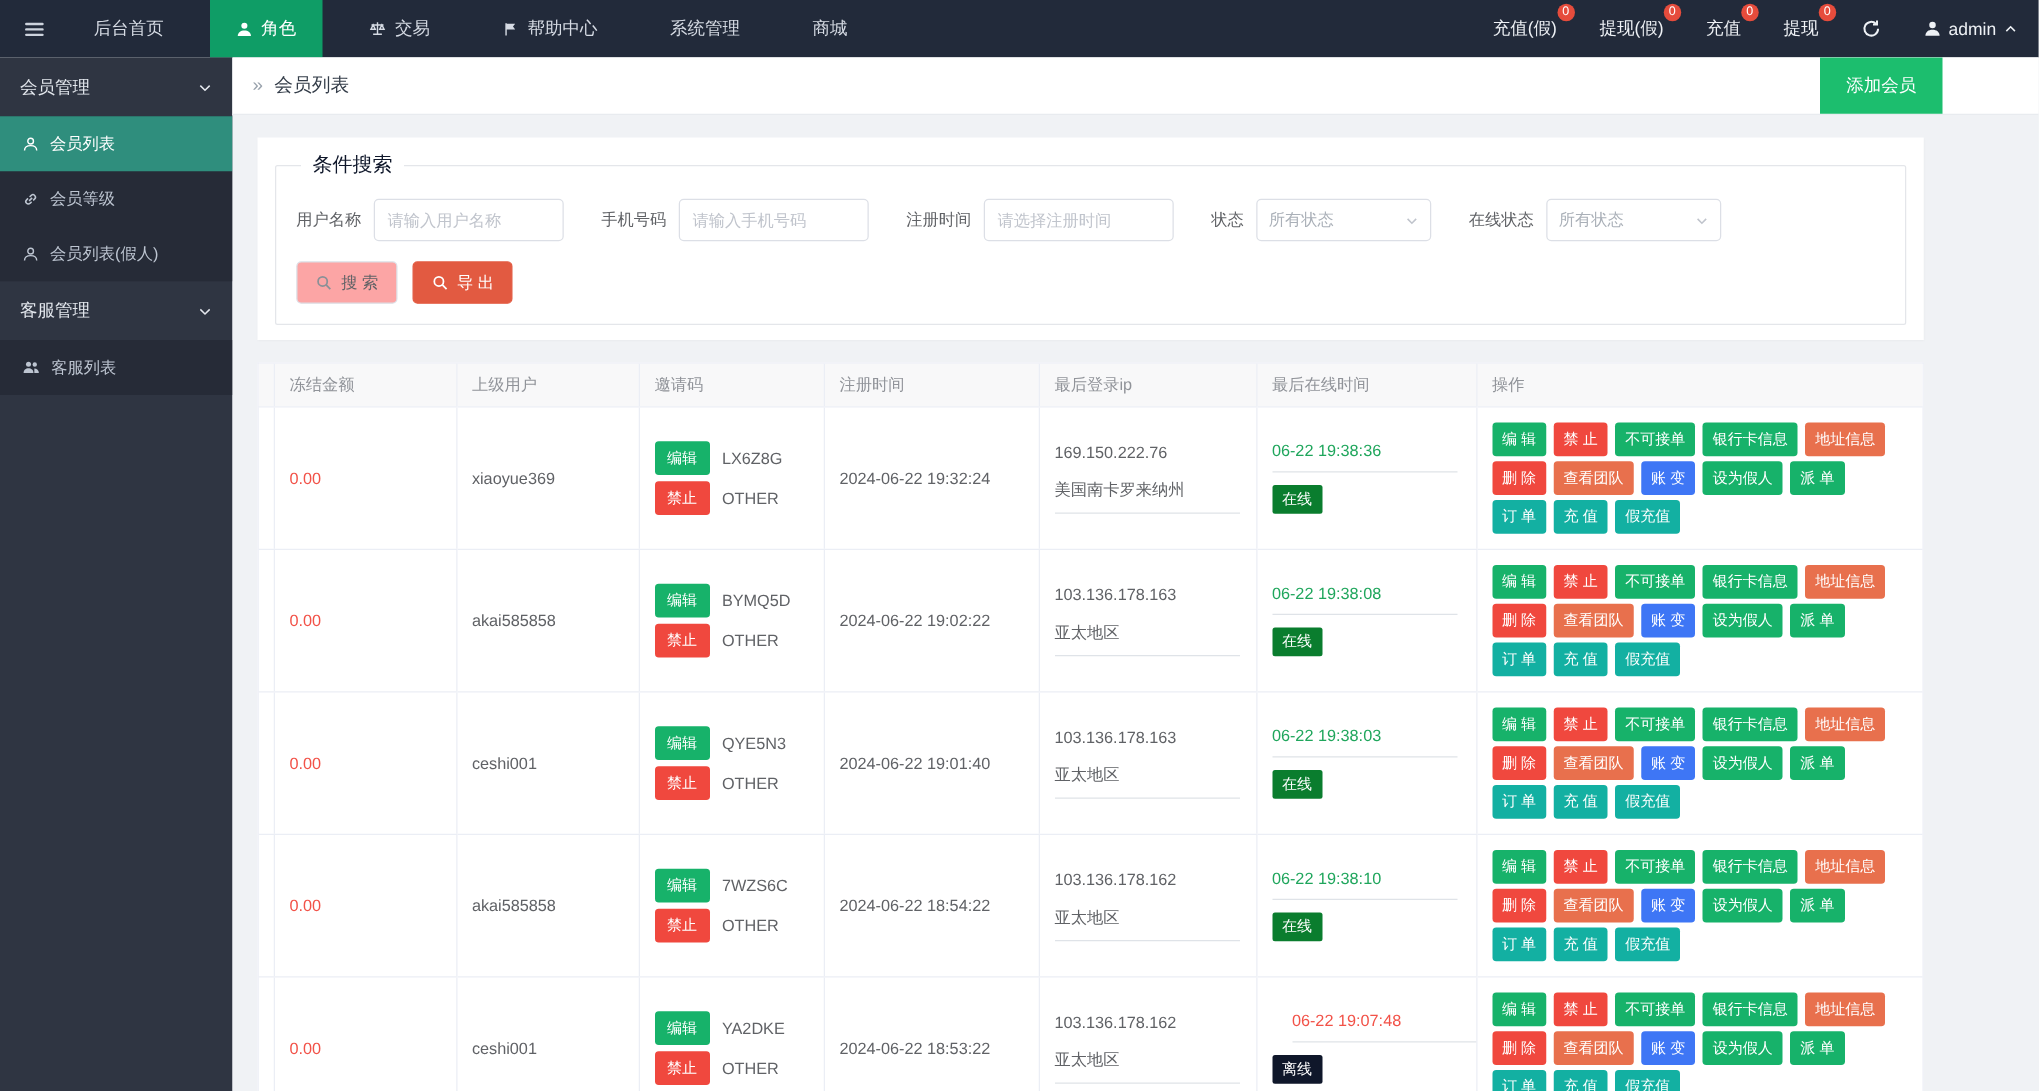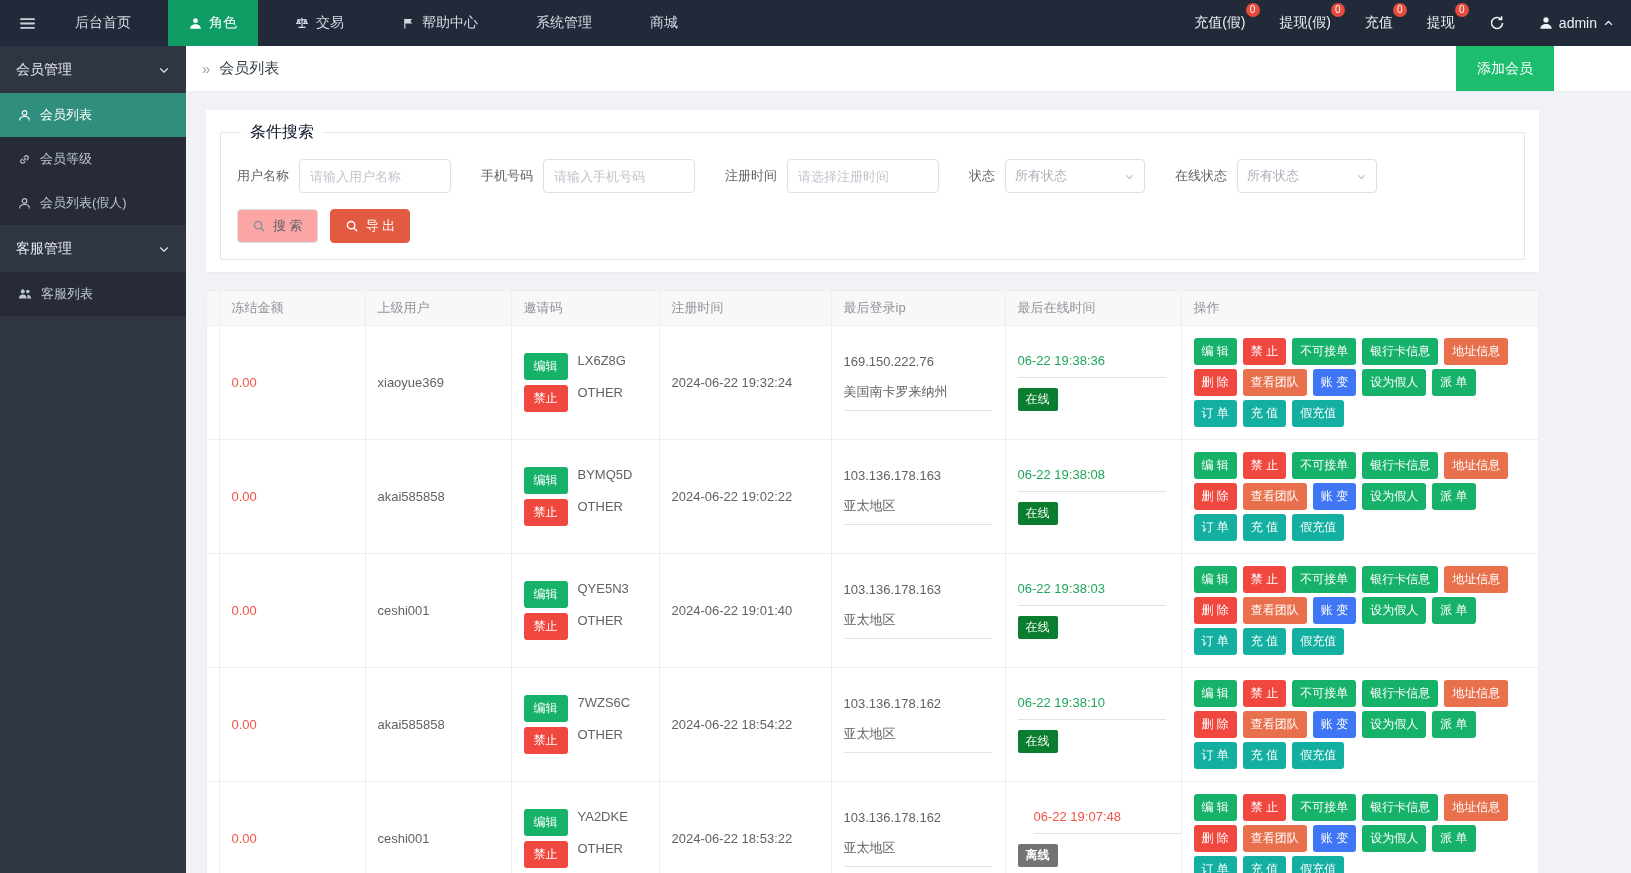--- a/index.html
+++ b/index.html
@@ -51,31 +51,31 @@
   .btn-export { display:inline-flex; align-items:center; gap:7px; background:#e25a41; border:1px solid #e25a41; border-radius:4px; height:34px; padding:0 14px; font-size:13px; color:#fff; cursor:pointer; font-family:inherit; }
   .btn-export .ic { color:#fff; display:flex; }
 
   
   .table-card { margin-top:18px; background:#fff; border:1px solid #ebeef5; border-bottom:none; }
   table { width:100%; border-collapse:collapse; table-layout:fixed; }
   th { height:34px; background:#f8f8f9; color:#909399; font-weight:400; font-size:13px; text-align:left; padding:0 12px; border-bottom:1px solid #ebeef5; white-space:nowrap; }
   td { height:97px; padding:8px 12px; border-bottom:1px solid #ebeef5; color:#606266; font-size:13px; vertical-align:middle; overflow:hidden; }
   th + th, td + td { border-left:1px solid #ebeef5; }
   .frozen { color:#f25248; }
-  .invite-line { display:flex; align-items:flex-start; gap:10px; margin:5px 0; }
+  .invite-line { display:flex; align-items:center; gap:10px; margin:5px 0; }
   .mini-btn { border:none; color:#fff; font-size:12px; padding:5px 10px; border-radius:3px; cursor:pointer; font-family:inherit; }
   .mini-green { background:#17b26a; }
   .mini-red { background:#f0483e; }
   .ip-line { margin-bottom:14px; }
   .u-line { display:inline-block; min-width:148px; padding-bottom:9px; border-bottom:1px solid #dfe3e8; }
   .time-online { color:#1fa65c; }
   .time-offline { color:#f25248;margin-left:16px; }
   .status-badge { display:inline-block; color:#fff; font-size:12px; padding:3px 8px; border-radius:2px; margin-top:10px; }
   .badge-online { background:#0a7d2e; }
-  .badge-offline { background:#737373;font-weight:bold; }
+  .badge-offline { background:#0f172a; }
   .act-line { display:flex; gap:6px; margin:4px 0; }
   .act { border:none; color:#fff; font-size:12px; padding:5px 8px; border-radius:3px; cursor:pointer; white-space:nowrap; font-family:inherit; }
   .act.green { background:#17b26a; }
   .act.red { background:#f0483e; }
   .act.orange { background:#e8704d; }
   .act.blue { background:#3e76f5; }
   .act.teal { background:#13b0a2; }
 </style>
 </head>
 <body>

